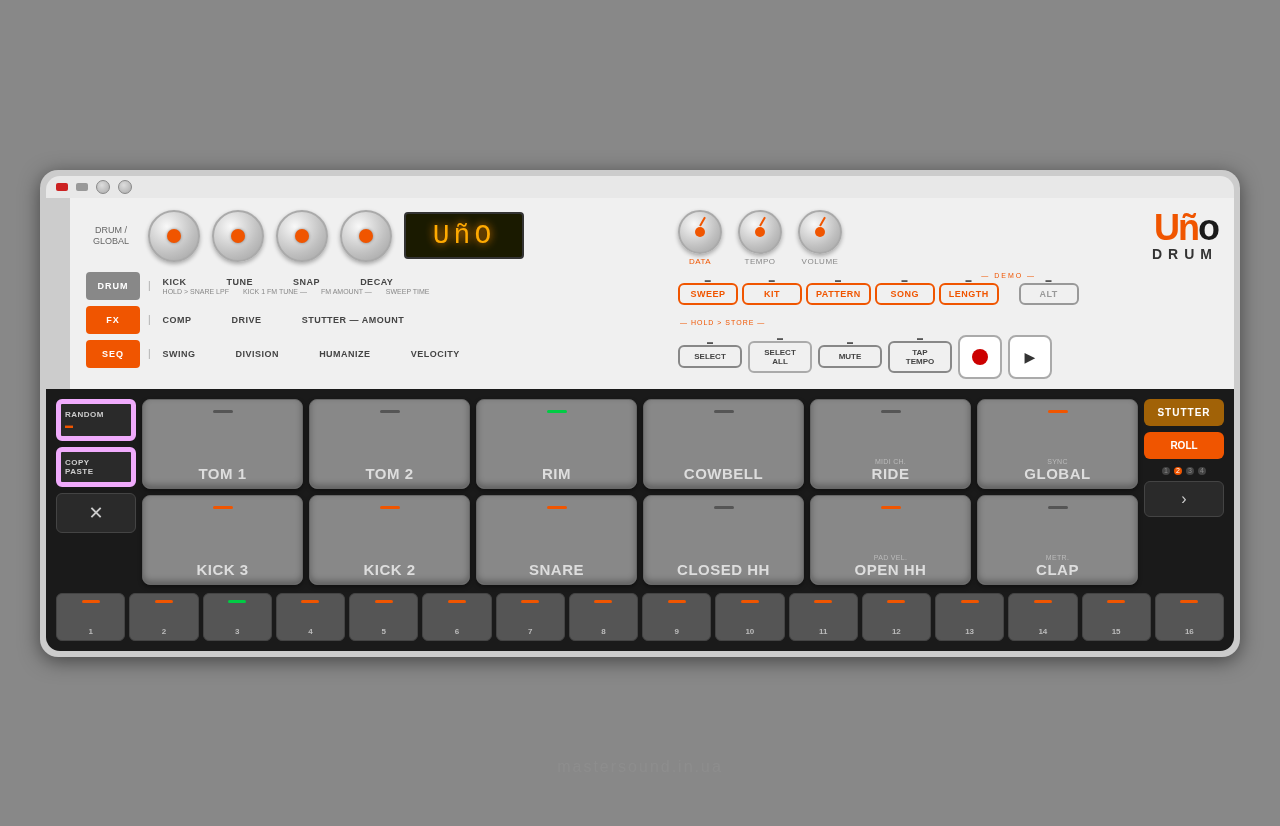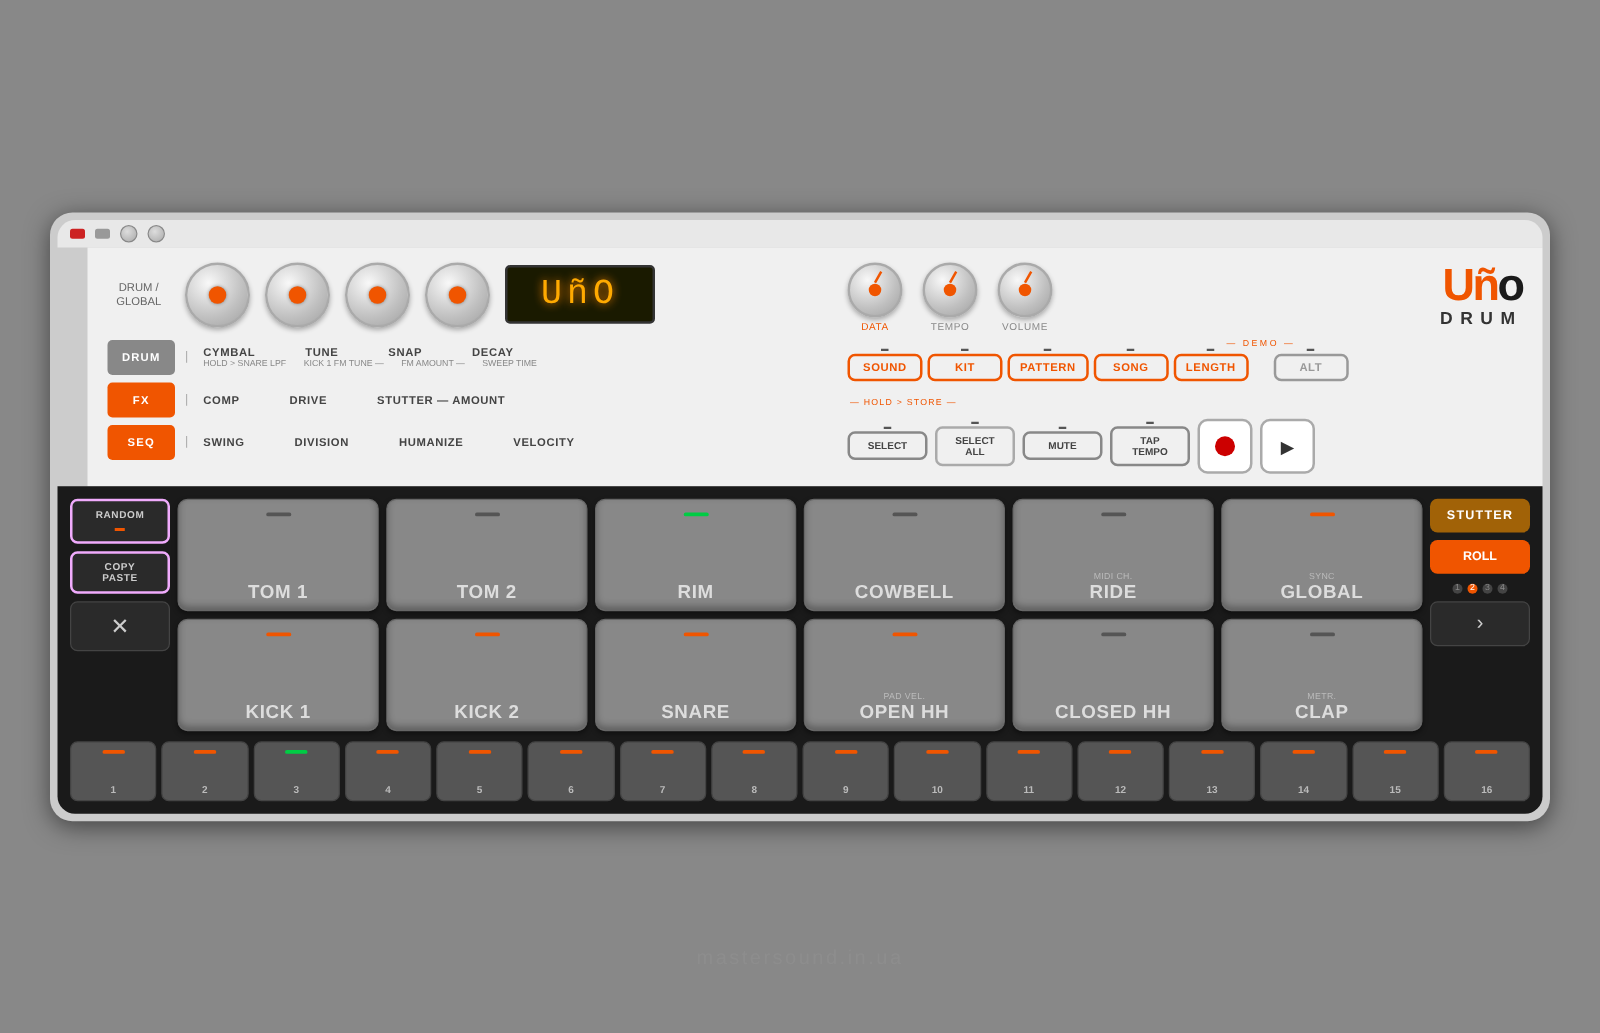--- a/index.html
+++ b/index.html
@@ -344,26 +344,26 @@
 
     .left-side-buttons {
       display: flex;
       flex-direction: column;
       gap: 6px;
       min-width: 80px;
     }
 
     .side-button {
       background: #2a2a2a;
-      border: 2px solid #f0abfc;
+      border: 5px solid #f0abfc;
       border-radius: 6px;
       color: #ccc;
       font-size: 8px;
       font-weight: bold;
-      text-align: center;
+      text-align: left;
       padding: 6px 4px;
       cursor: pointer;
       letter-spacing: 0.5px;
     }
     .side-button.orange-glow {
       position: relative;
     }
     .side-button.orange-glow::after {
       content: '▬';
       display: block;
@@ -577,21 +577,21 @@
           <div class="knob-large"></div>
           <div class="knob-large"></div>
           <div class="display-segment">UñO</div>
         </div>
 
         <div class="param-row">
           <button class="mode-button gray-btn">DRUM</button>
           <span style="margin: 0 4px; color:#aaa; font-size:10px;">|</span>
           <div class="param-line">
             <div class="param-names">
-              <span>CYMBAL</span>
+              <span>KICK</span>
               <span>TUNE</span>
               <span>SNAP</span>
               <span>DECAY</span>
             </div>
             <div class="param-sub">
               <span>HOLD &gt; SNARE LPF</span>
               <span>KICK 1 FM TUNE —</span>
               <span>FM AMOUNT —</span>
               <span>SWEEP TIME</span>
             </div>
@@ -643,21 +643,21 @@
               </div>
               <div class="knob-medium">
                 <div class="knob-medium-dial">
                   <div class="knob-orange-line"></div>
                 </div>
                 <span class="knob-label">VOLUME</span>
               </div>
             </div>
 
             <div style="display:flex; gap:4px; align-items:flex-end;">
-              <button class="func-button">SOUND</button>
+              <button class="func-button">SWEEP</button>
               <button class="func-button">KIT</button>
               <button class="func-button">PATTERN</button>
               <button class="func-button">SONG</button>
               <div style="display:flex; flex-direction:column; align-items:center; gap:2px;">
                 <span class="demo-label">— DEMO —</span>
                 <div style="display:flex; gap:20px;">
                   <button class="func-button">LENGTH</button>
                   <button class="func-button alt-btn">ALT</button>
                 </div>
               </div>
@@ -723,38 +723,38 @@
             <div class="pad">
               <div class="pad-indicator active"></div>
               <span class="pad-sublabel">SYNC</span>
               <span class="pad-label">GLOBAL</span>
             </div>
           </div>
 
           <div class="pads-row">
             <div class="pad">
               <div class="pad-indicator active"></div>
-              <span class="pad-label">KICK 1</span>
+              <span class="pad-label">KICK 3</span>
             </div>
             <div class="pad">
               <div class="pad-indicator active"></div>
               <span class="pad-label">KICK 2</span>
             </div>
             <div class="pad">
               <div class="pad-indicator active"></div>
               <span class="pad-label">SNARE</span>
+            </div>
+            <div class="pad">
+              <div class="pad-indicator"></div>
+              <span class="pad-label">CLOSED HH</span>
             </div>
             <div class="pad">
               <div class="pad-indicator active"></div>
               <span class="pad-sublabel">PAD VEL.</span>
               <span class="pad-label">OPEN HH</span>
-            </div>
-            <div class="pad">
-              <div class="pad-indicator"></div>
-              <span class="pad-label">CLOSED HH</span>
             </div>
             <div class="pad">
               <div class="pad-indicator"></div>
               <span class="pad-sublabel">METR.</span>
               <span class="pad-label">CLAP</span>
             </div>
           </div>
         </div>
 
         <div class="right-side-buttons">

